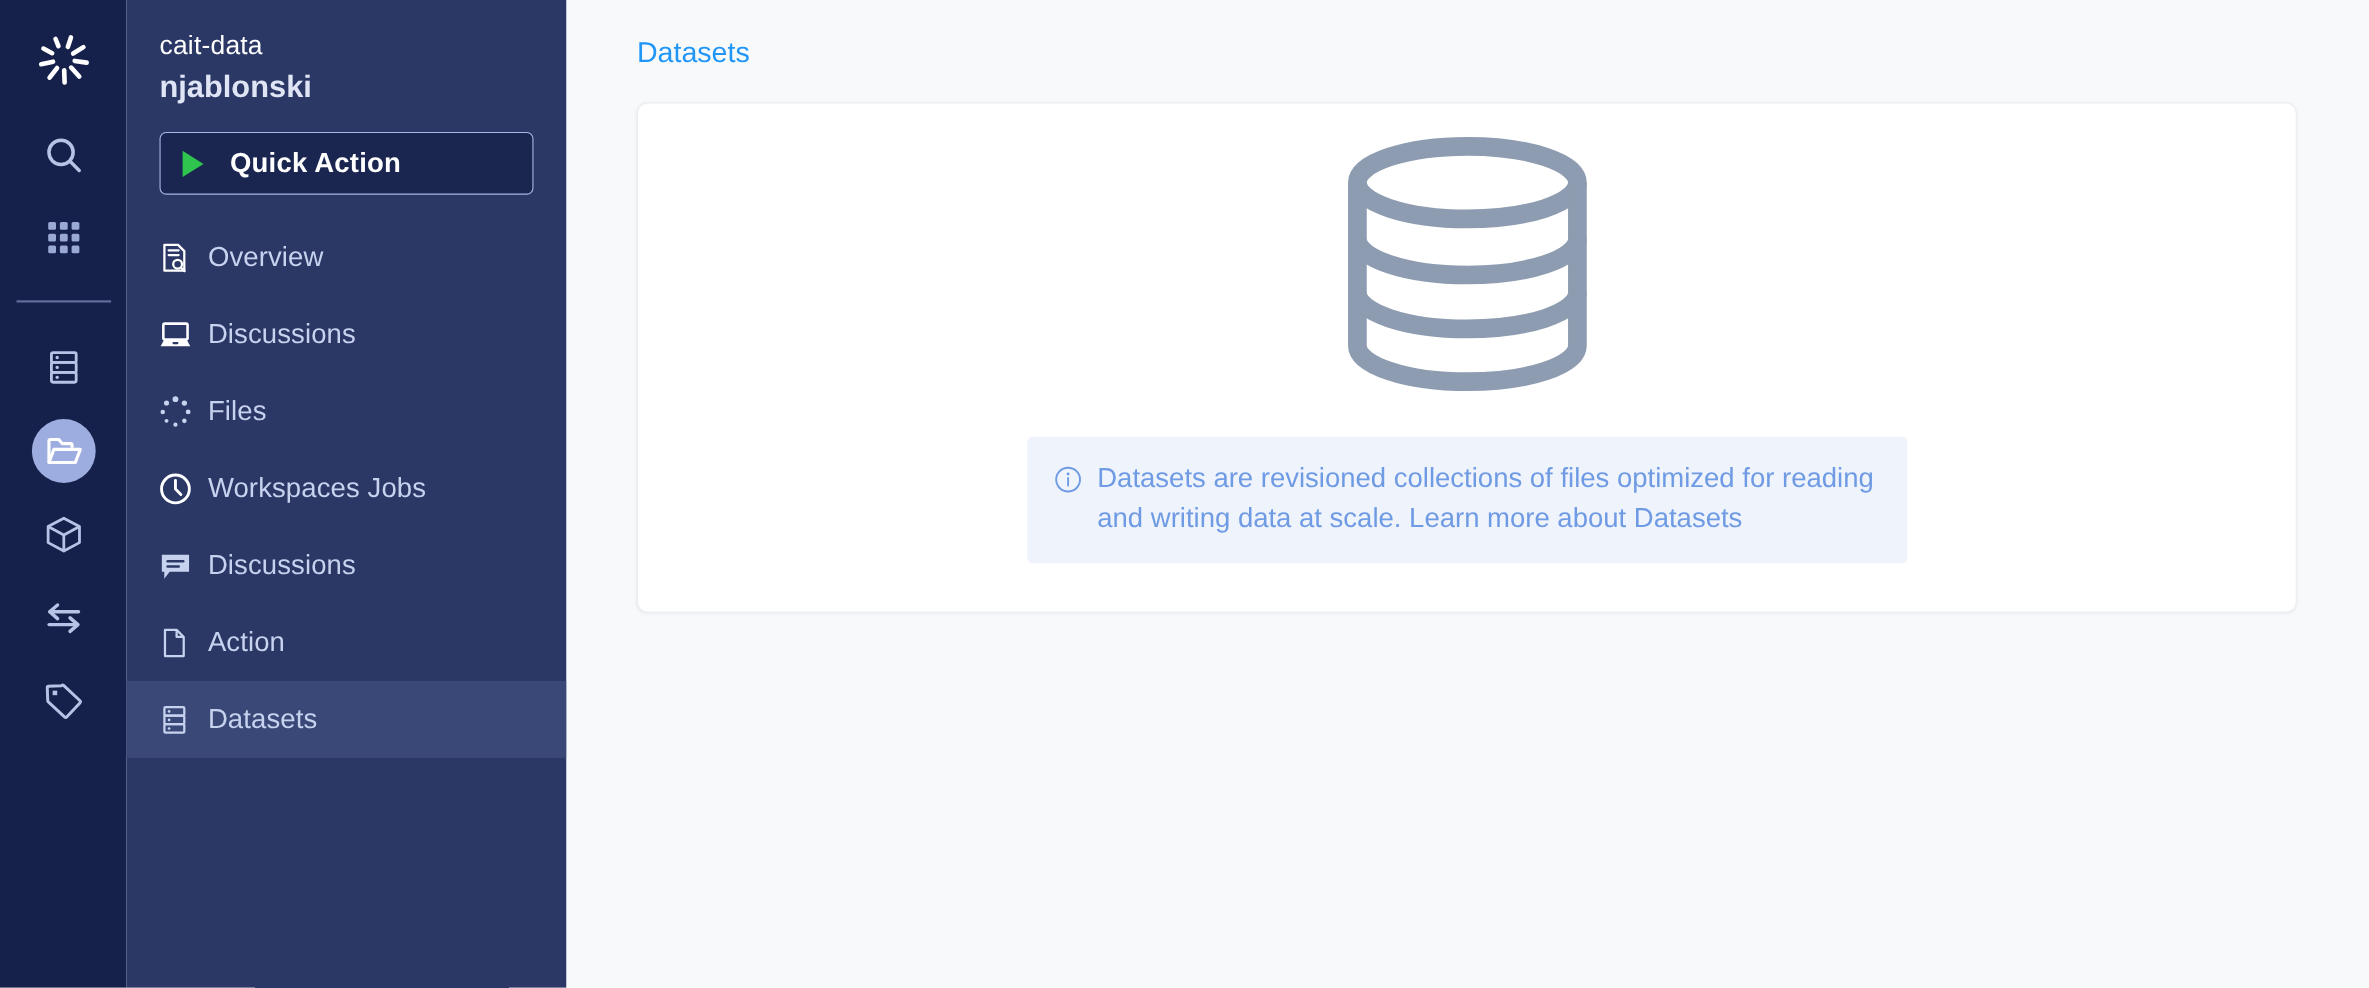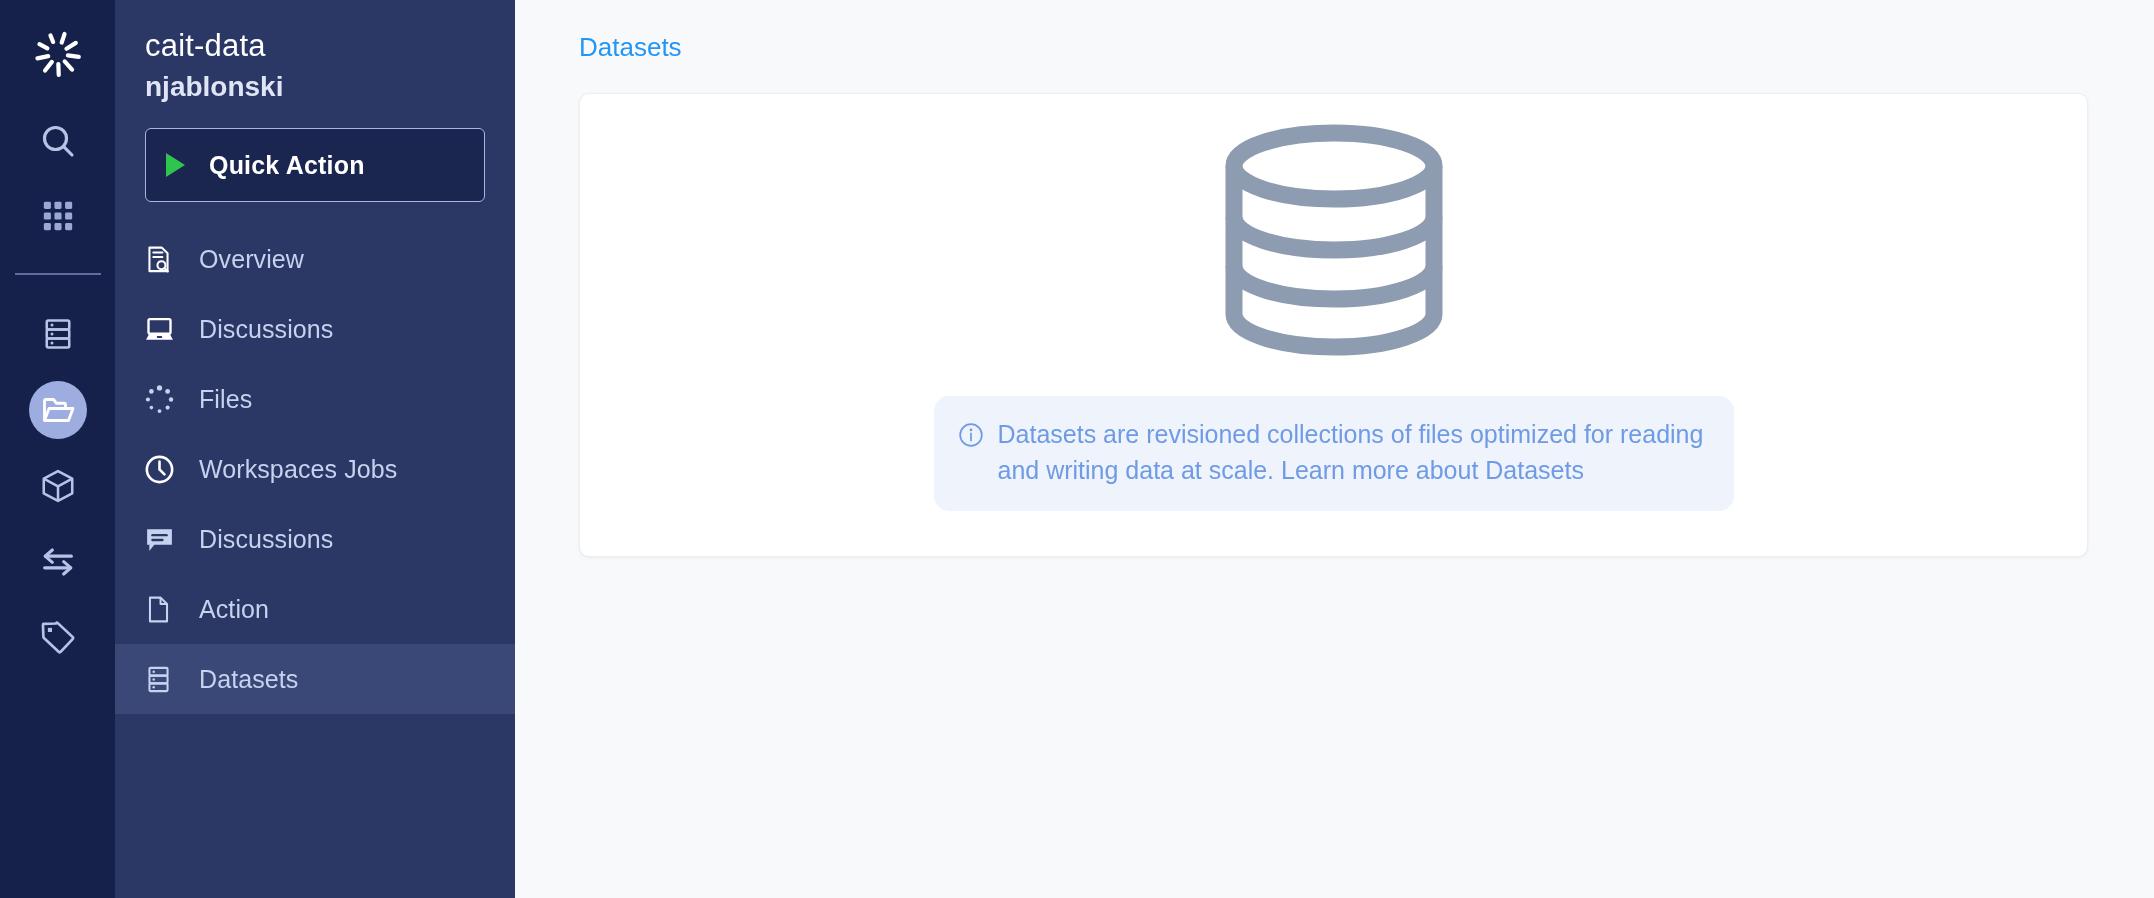--- a/index.html
+++ b/index.html
@@ -33,30 +33,30 @@
   .sp-17 { margin-top:17px; }
   .sp-22 { margin-top:22px; }
 
   
   .panel {
     width:400px; flex:0 0 400px; height:898px;
     background:#2b3765;
     padding:28px 0 0 0;
   }
   .proj-title {
-    color:#ffffff; font-size:31px; font-weight:400;
+    color:#ffffff; font-size:24px; font-weight:400;
     padding:0 0 0 30px; letter-spacing:.2px;
   }
   .proj-owner {
     color:#dfe5f5; font-size:28px; font-weight:700;
     padding:7px 0 0 30px;
   }
   .qa-wrap { padding:25px 30px 0 30px; }
   .qa-btn {
-    height:74px; width:100%;
+    height:57px; width:100%;
     background:#1b2650;
     border:1.5px solid #a8b6e4;
     border-radius:6px;
     display:flex; align-items:center;
     cursor:pointer;
   }
   .qa-play {
     width:0; height:0;
     border-left:19px solid #2fc44d;
     border-top:12px solid transparent;
@@ -74,21 +74,21 @@
     padding-left:28px; cursor:pointer;
   }
   .nav-item.active { background:#3a4877; }
   .nav-ico {
     width:42px; flex:0 0 42px;
     display:flex; align-items:center; justify-content:flex-start;
   }
   .nav-ico svg { display:block; }
   .nav-label {
     color:#c7d2ef; font-size:25px; font-weight:400;
-    margin-left:14px; letter-spacing:.1px; white-space:nowrap;
+    margin-left:4px; letter-spacing:.1px; white-space:nowrap;
   }
 
   
   .main {
     flex:1 1 auto; height:898px; background:#f7f9fb;
     padding:32px 66px 0 64px; position:relative;
   }
   .breadcrumb {
     color:#2196f7; font-size:26px; font-weight:400;
     cursor:pointer; display:inline-block;
@@ -102,21 +102,21 @@
     box-shadow:0 1px 3px rgba(20,30,60,.06);
     display:flex; flex-direction:column;
     align-items:center; justify-content:flex-start;
     padding-top:24px;
   }
   .db-illus { margin-top:6px; }
   .info-box {
     margin-top:36px;
     width:800px;
     background:#eef3fc;
-    border-radius:15px;
+    border-radius:5px;
     padding:21px 24px 23px 24px;
     display:flex; align-items:flex-start;
   }
   .info-ico { flex:0 0 auto; margin-top:5px; }
   .info-text {
     color:#6f9ae4; font-size:25px; line-height:1.42;
     margin-left:14px; font-weight:400;
   }
   .btn-row {
     margin-top:36px;

